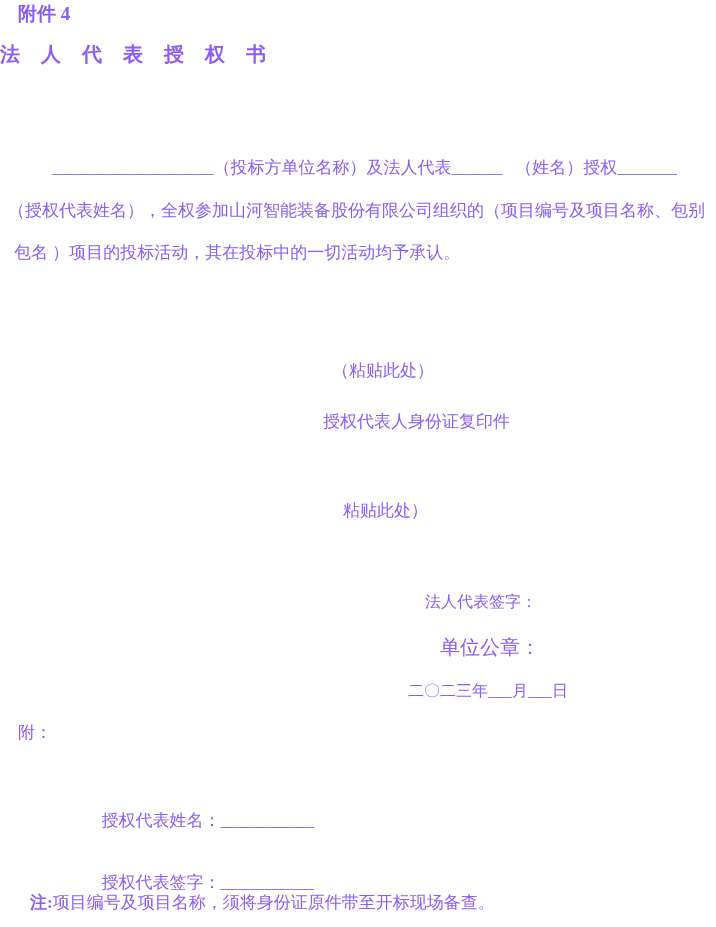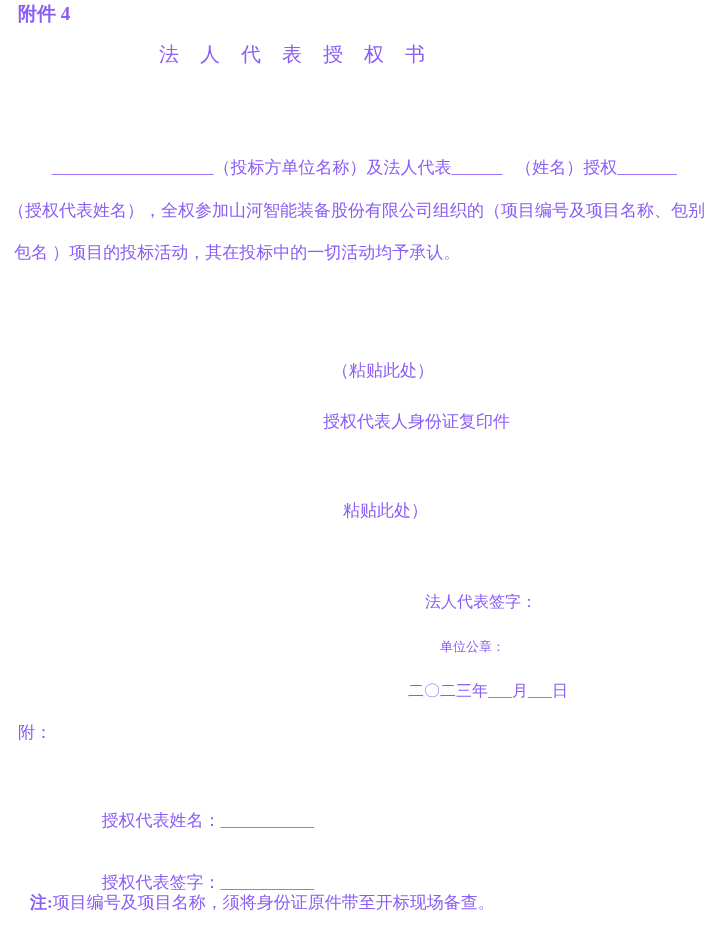--- a/index.html
+++ b/index.html
@@ -23,37 +23,36 @@
     font-size: 17px;
   }
   .attachment-tag {
     left: 18px; top: 4px;
     font-size: 19px;
     font-weight: bold;
   }
   .doc-title {
     left: 0; top: 44px;
     width: 584px;
-    text-align: center;
     font-size: 20px;
-    font-weight: normal;
+    font-weight: bold;
     word-spacing: 16px;
   }
   .salutation { left: 14px; top: 110px; }
   .body-line1 { left: 52px; top: 158px; }
   .body-line2 { left: 8px;  top: 201px; }
   .body-line3 { left: 14px; top: 243px; }
 
   .legal-id-title { left: 283px; top: 289px; }
   .paste-here-1   { left: 332px; top: 361px; }
   .auth-id-title  { left: 323px; top: 412px; text-align: right; }
   .paste-here-2   { left: 343px; top: 501px; }
 
   .sign-label { left: 425px; top: 592px; font-size: 16px; }
-  .seal-label { left: 440px; top: 637px; font-size: 13px; }
+  .seal-label { left: 440px; top: 637px; font-size: 20px; }
   .date-line  { left: 408px; top: 681px; font-size: 16px; }
 
   .att-heading { left: 18px; top: 723px; }
   .att-rows { left: 50px; top: 747px; }
   .att-row {
     height: 22.5px;
     line-height: 22.5px;
     font-size: 17px;
     white-space: pre;
   }

